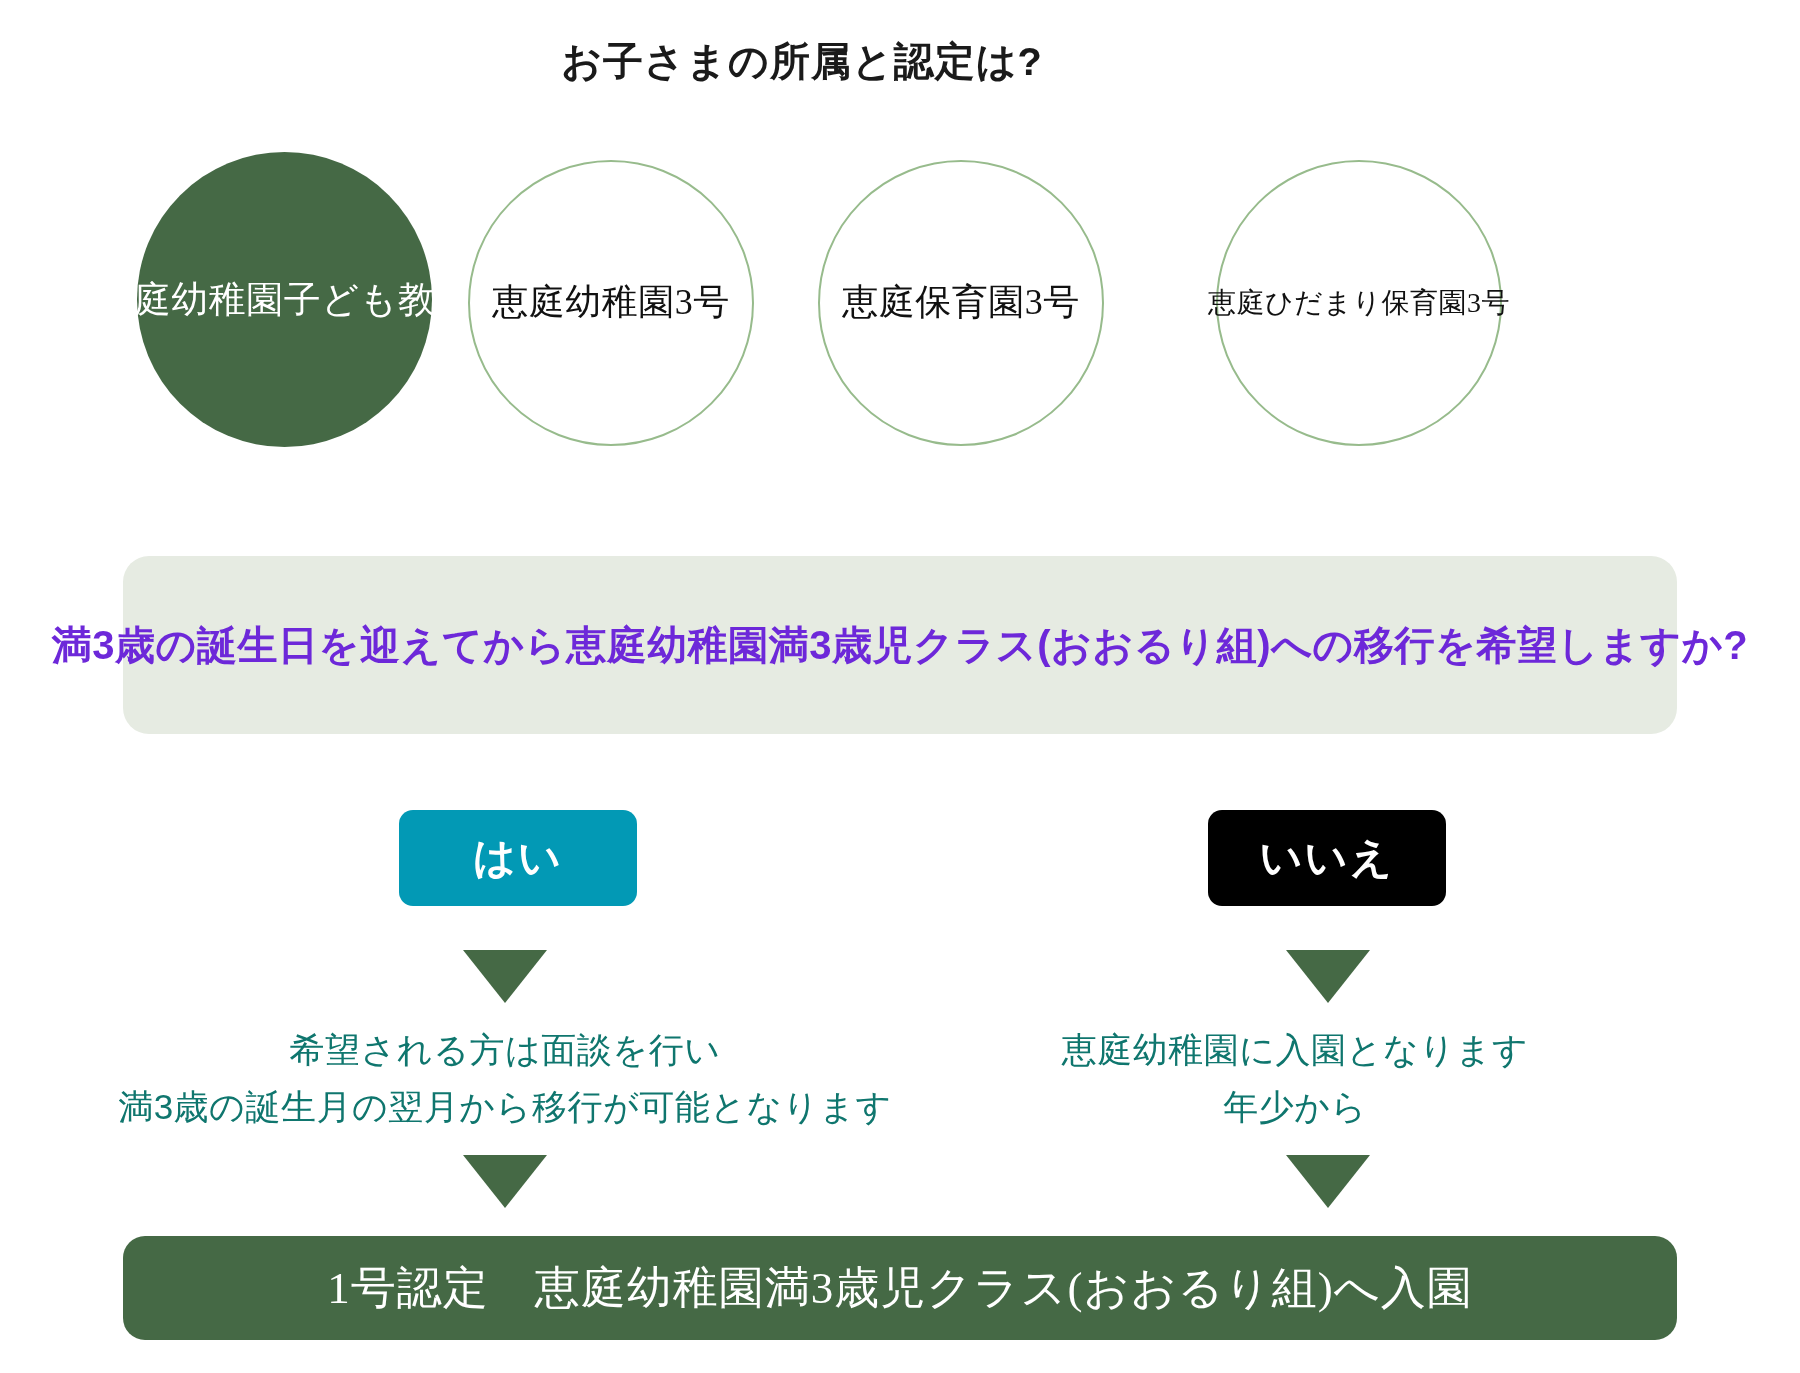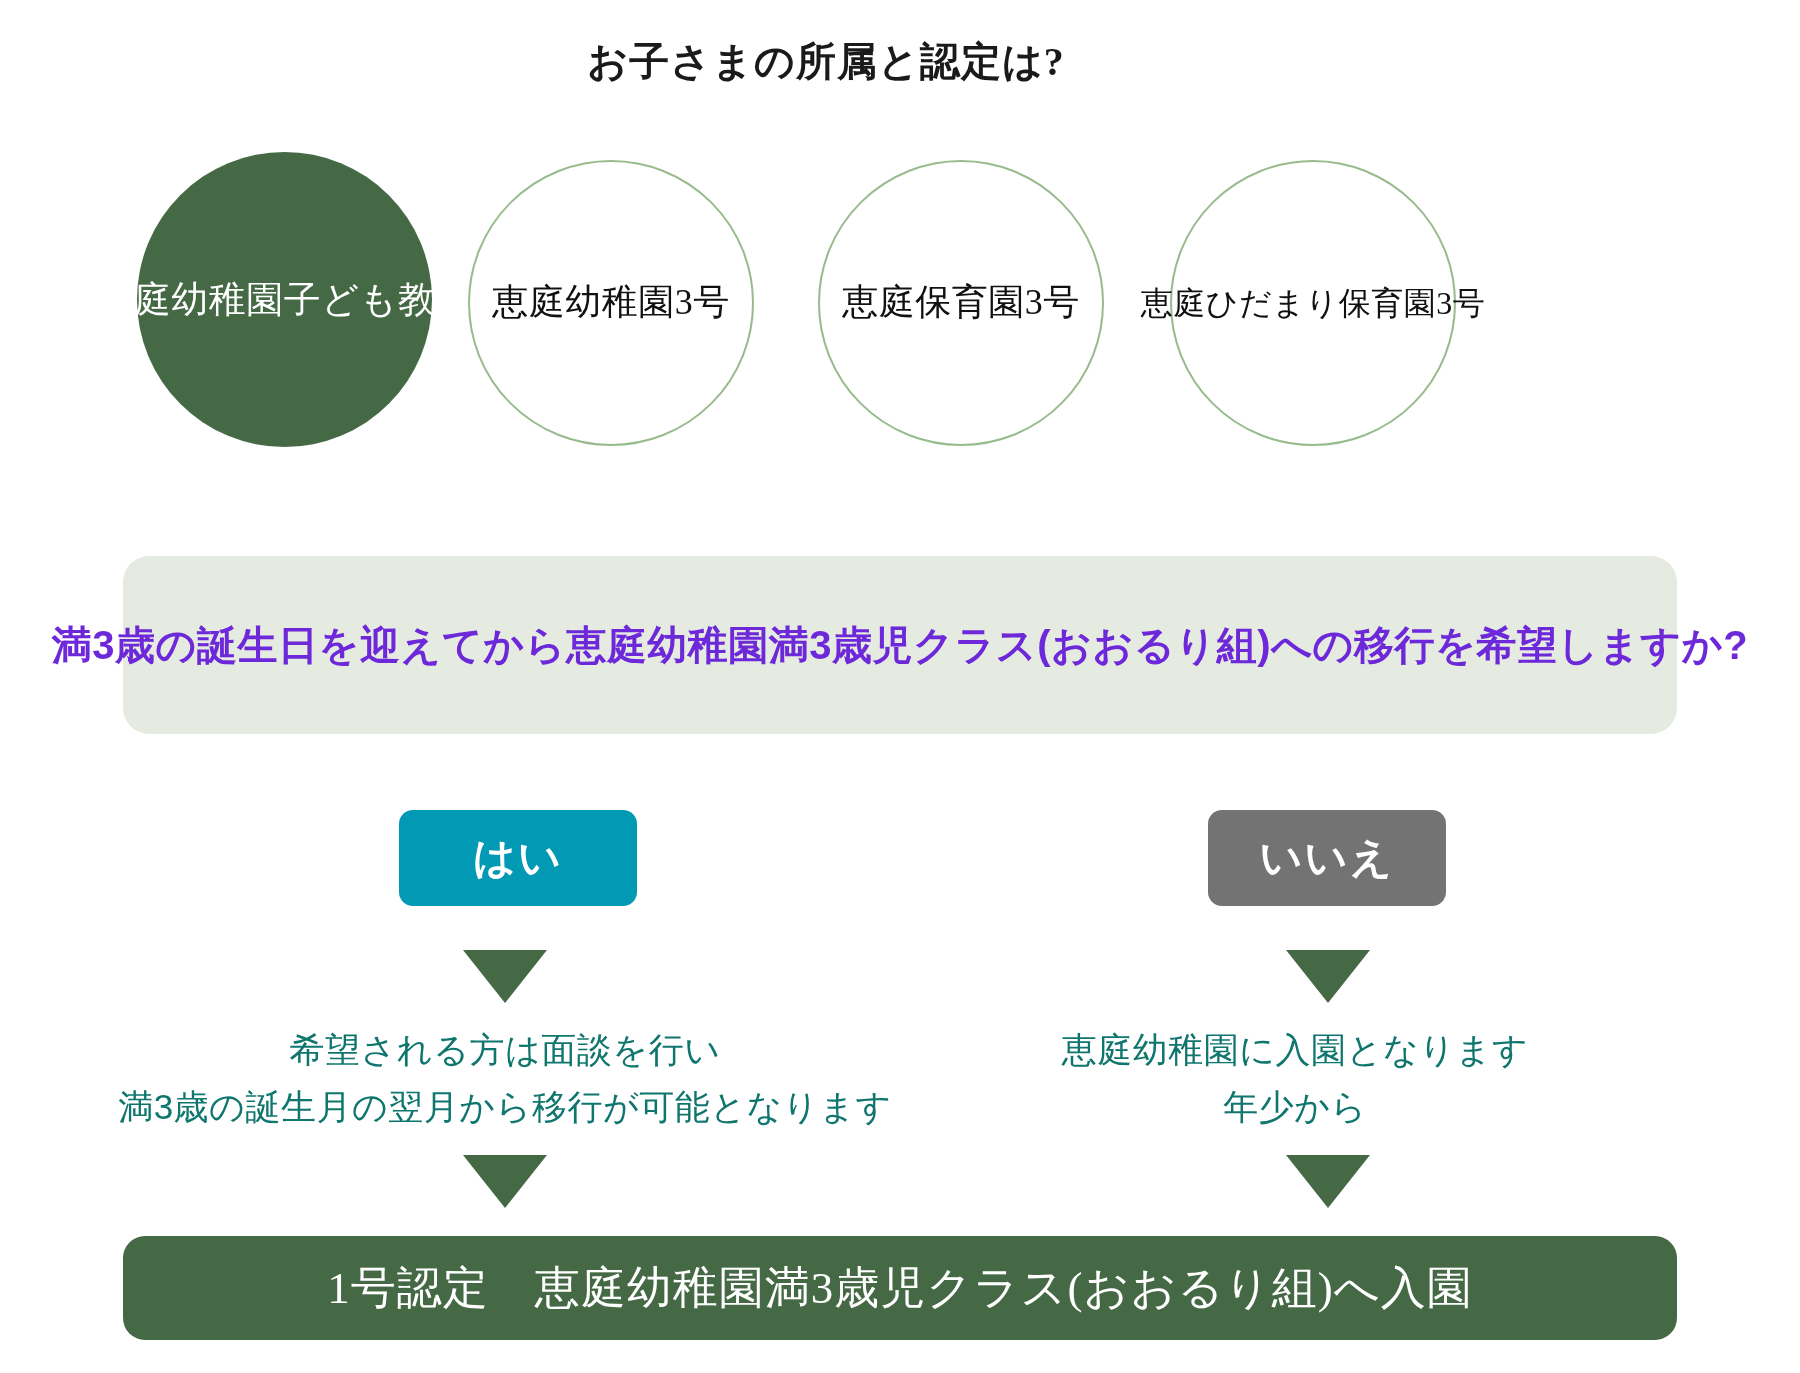--- a/index.html
+++ b/index.html
@@ -16,26 +16,25 @@
     overflow: hidden;
   }
 
   
   #page-title {
     position: absolute;
     top: 34px;
     left: 0;
     width: 1604px;
     text-align: center;
-    font-family: Liberation Serif, serif;
+    font-family: Liberation Mono, monospace;
     font-weight: bold;
     font-size: 40px;
     letter-spacing: 1px;
     color: #1a1a1a;
-    margin-left: 24px;
   }
 
   
   #circle-row {
     position: absolute;
     top: 152px;
     left: 0;
     width: 1800px;
     height: 300px;
   }
@@ -62,21 +61,21 @@
     color: #ffffff;
   }
   .circle.outlined {
     background: #ffffff;
     border: 2.5px solid #97bb8c;
   }
 
   #circle-0 { left: 137px;  top: 0px;   width: 295px; height: 295px; }
   #circle-1 { left: 468px;  top: 8px;   width: 286px; height: 286px; font-size: 36px; }
   #circle-2 { left: 818px;  top: 8px;   width: 286px; height: 286px; font-size: 36px; }
-  #circle-3 { left: 1170px; top: 8px;   width: 286px; height: 286px; font-size: 32px; }
+  #circle-3 { left: 1216px; top: 8px;   width: 286px; height: 286px; font-size: 28px; }
   #circle-3 .cline { line-height: 1.28; }
 
   
   #question-panel {
     position: absolute;
     left: 123px;
     top: 556px;
     width: 1554px;
     height: 178px;
     background: #e6ebe2;
@@ -108,21 +107,21 @@
     color: #ffffff;
     letter-spacing: 2px;
     box-sizing: border-box;
   }
   #btn-yes {
     left: 399px;  top: 810px;  width: 238px; height: 96px;
     background: #0299b5;
   }
   #btn-no {
     left: 1208px; top: 810px;  width: 238px; height: 96px;
-    background: #737373;
+    background: #000000;
   }
 
   
   .arrow-down {
     position: absolute;
     width: 0;
     height: 0;
     border-left: 42px solid transparent;
     border-right: 42px solid transparent;
     border-top: 53px solid #456945;

